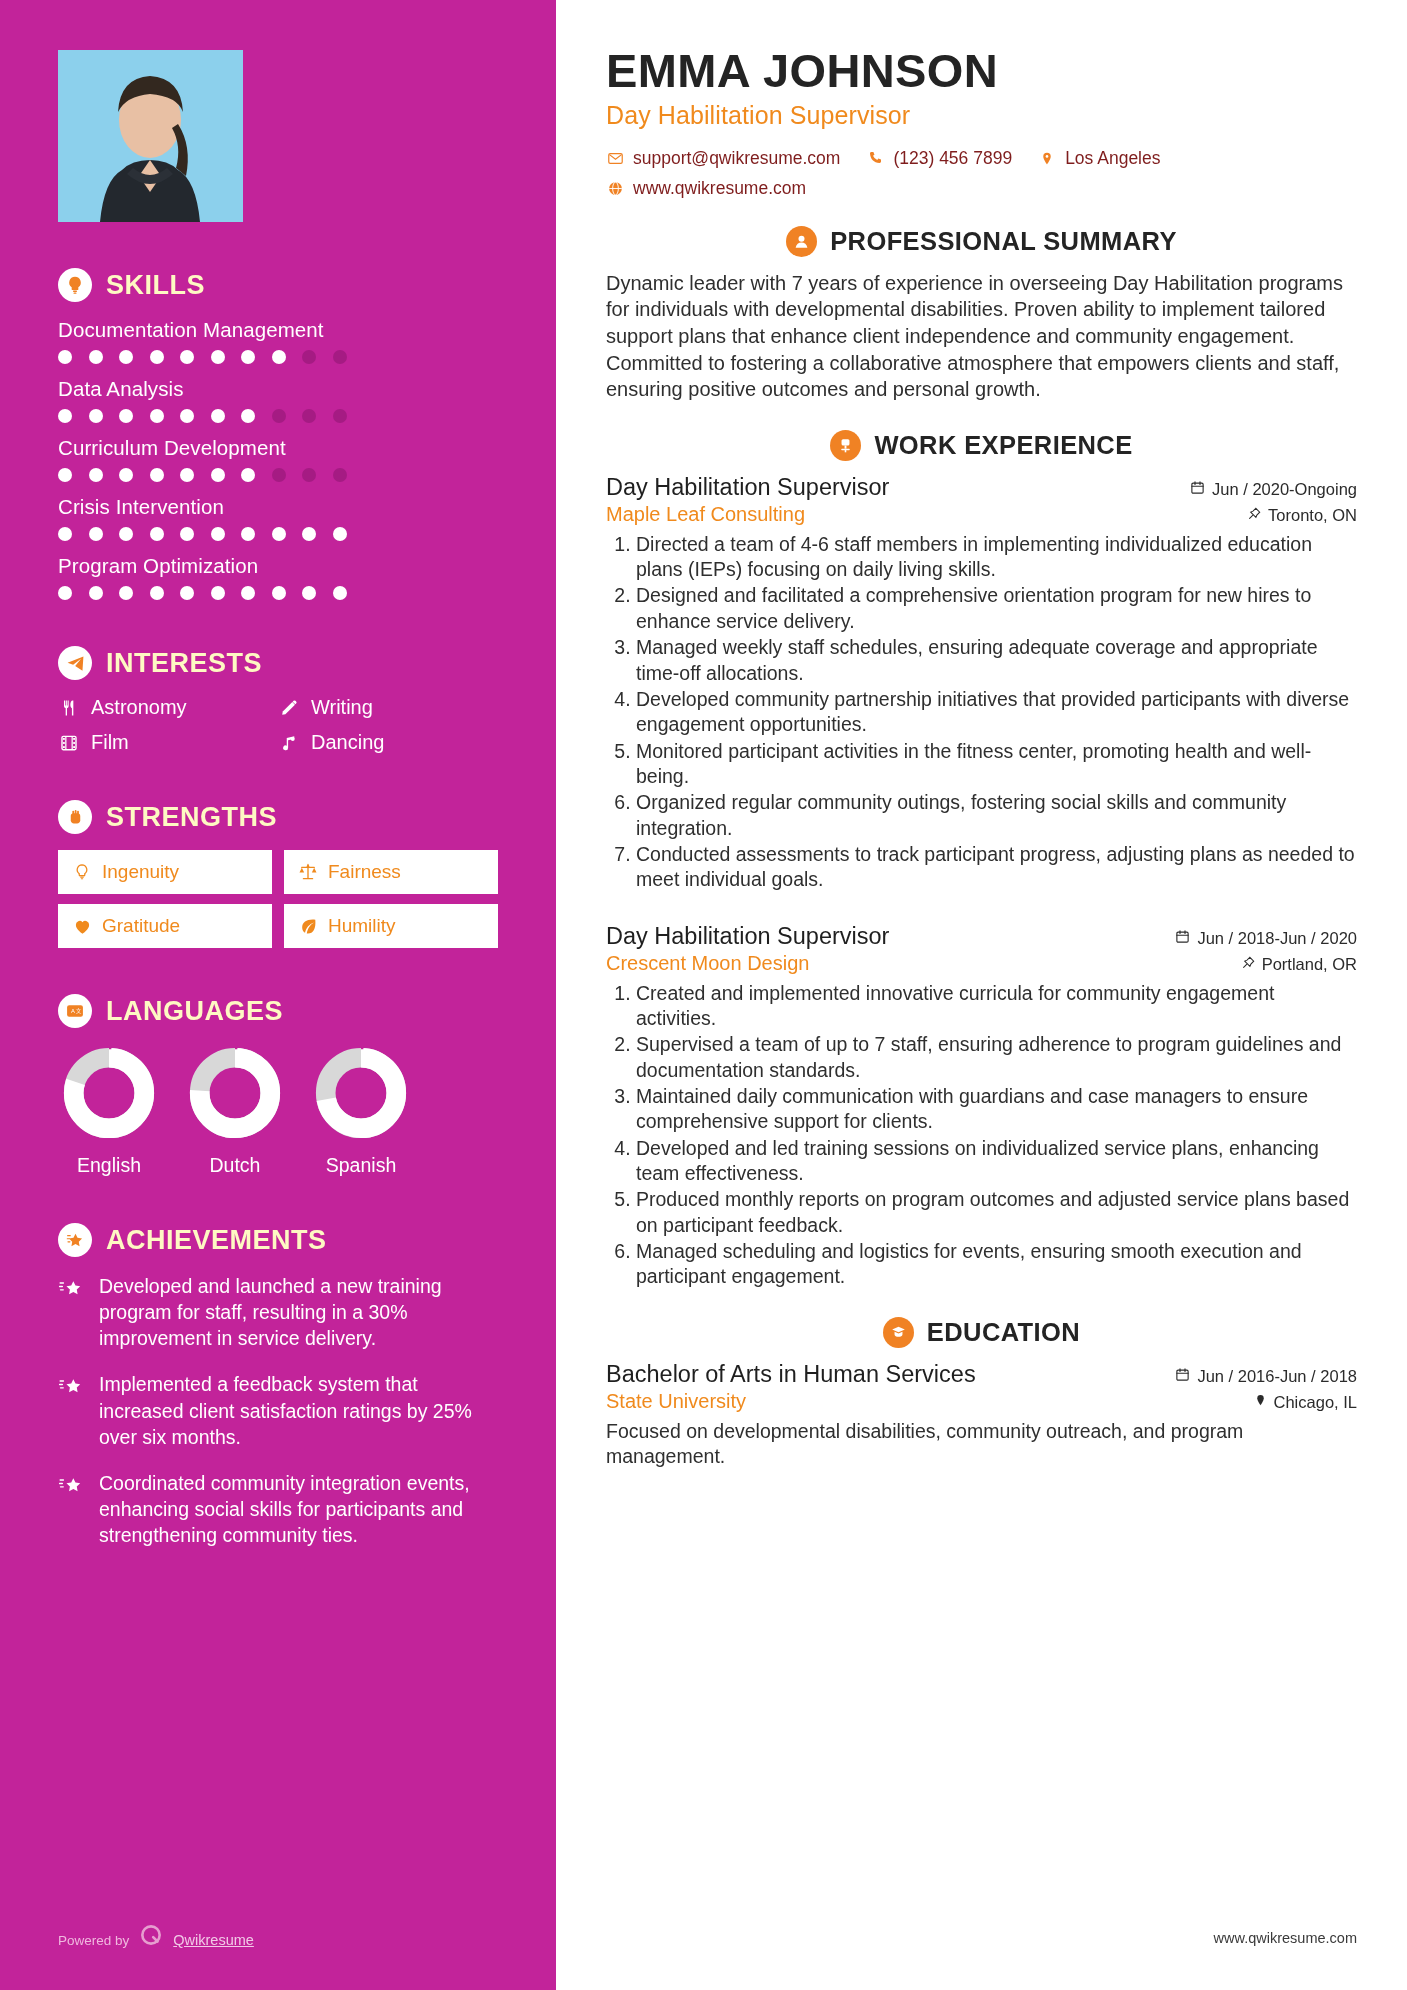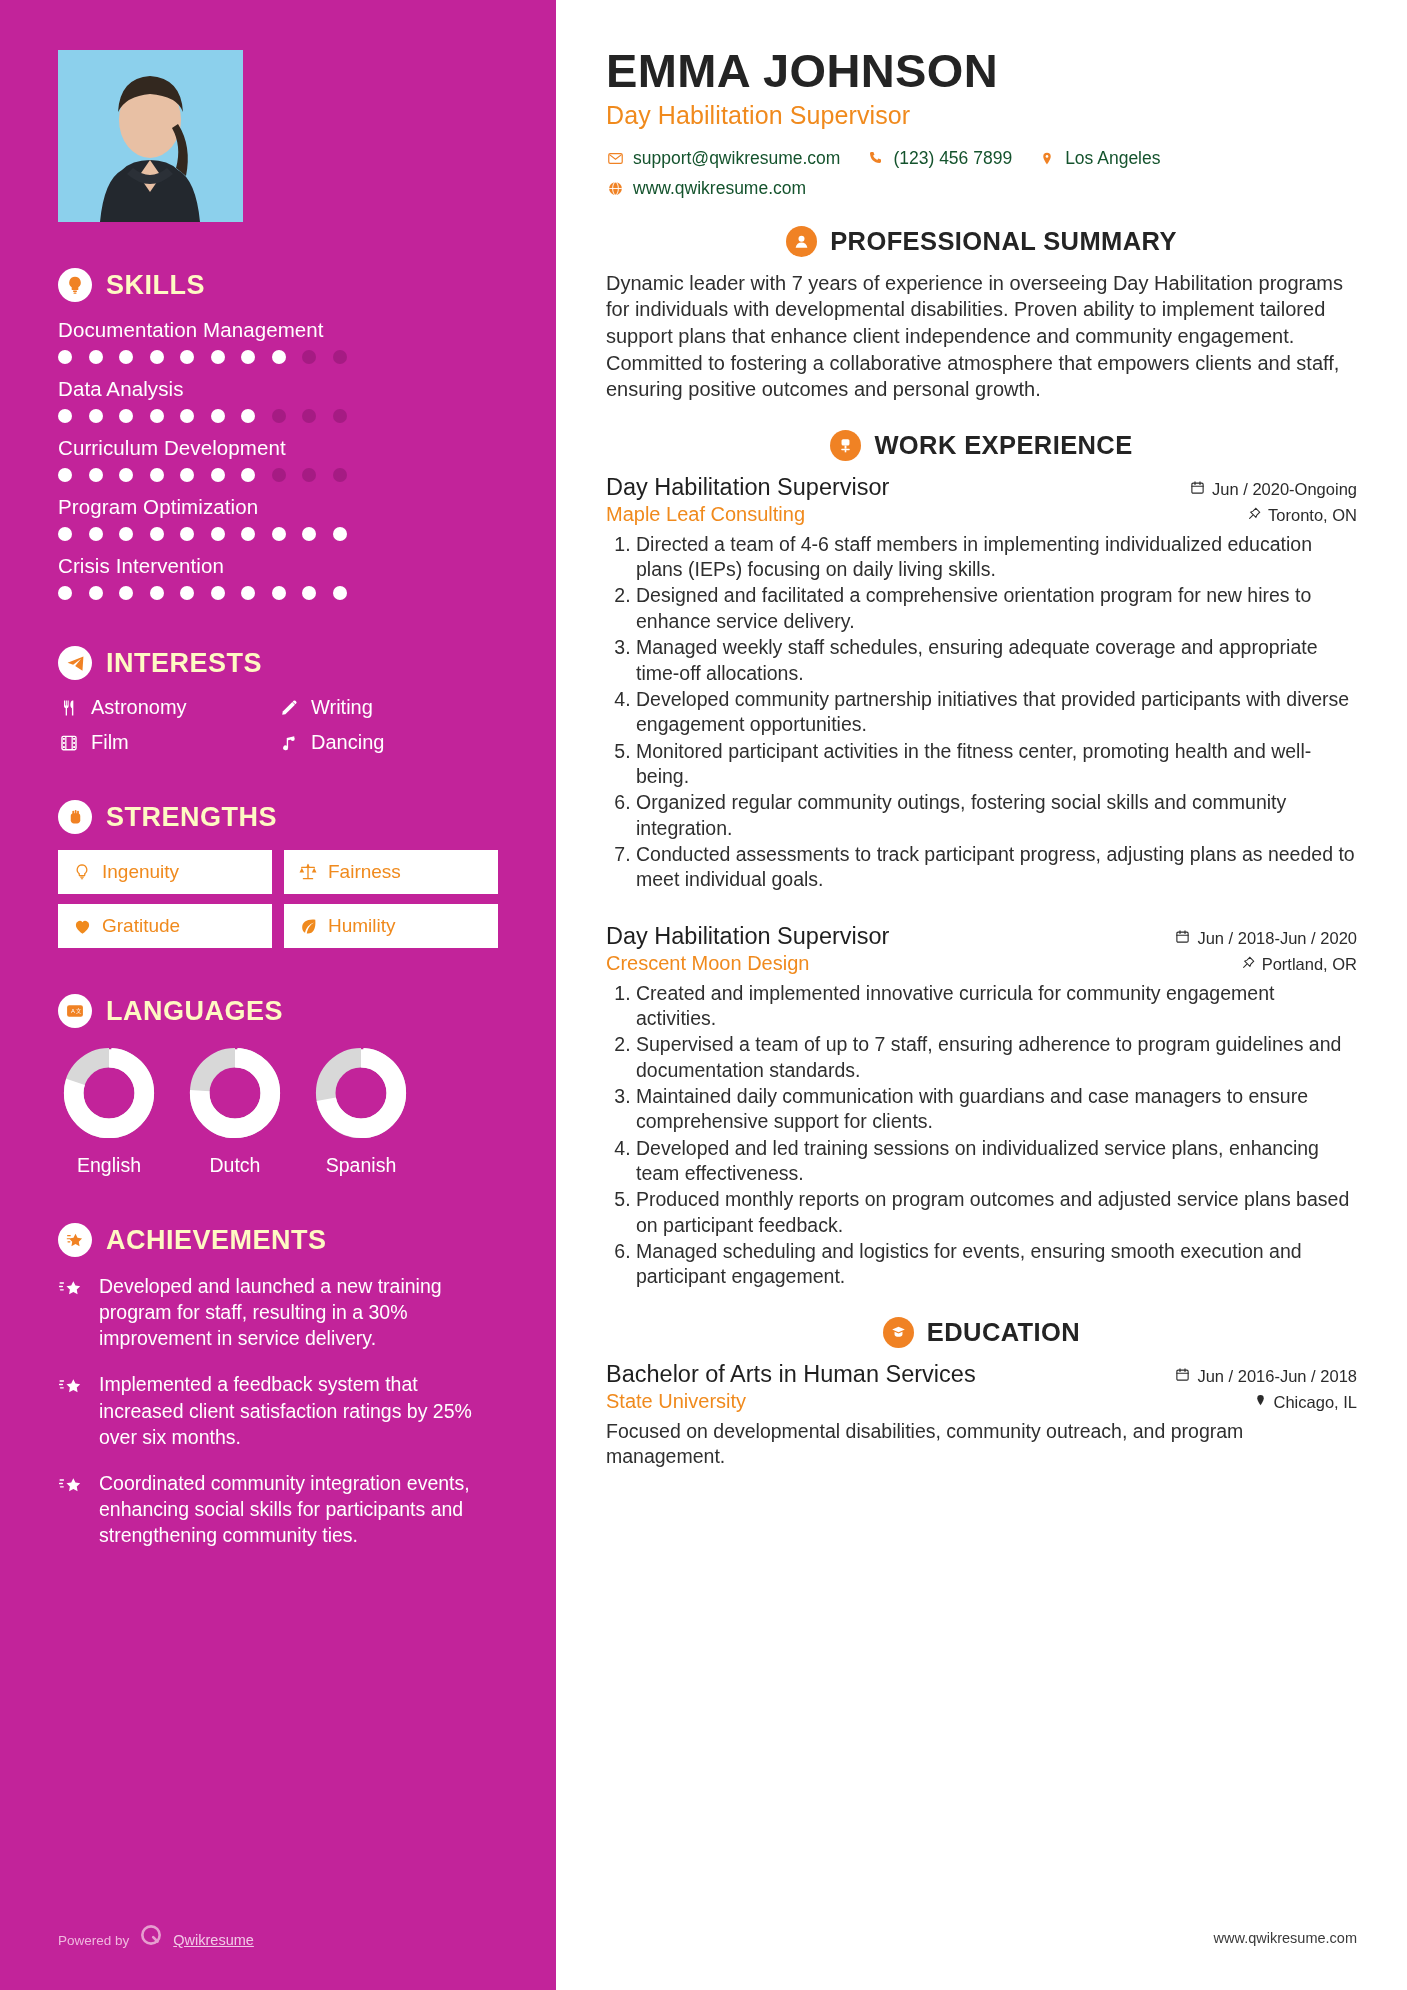--- a/index.html
+++ b/index.html
@@ -147,21 +147,21 @@
     font-size: 25px;
     color: #f08a1d;
     margin-top: 5px;
     letter-spacing: 0.1px;
   }
 
   .contact-rows { margin-top: 18px; }
   .contact-line { display: flex; align-items: center; gap: 8px; margin-bottom: 9px; flex-wrap: wrap; }
   .contact-item { display: flex; align-items: center; gap: 9px; margin-right: 18px; }
   .contact-item .ic { width: 18px; height: 18px; flex:0 0 18px; display:flex; align-items:center; justify-content:center;}
-  .contact-item .tx { font-size: 17.5px; color: #14532d; }
+  .contact-item .tx { font-size: 17.5px; color: #7f1d1d; }
 
   .main-section { margin-top: 27px; }
   .main-head {
     display: flex; align-items: center; gap: 13px; margin-bottom: 13px; justify-content: center;
   }
   .main-head .badge {
     width: 31px; height: 31px; border-radius: 50%;
     background: #f08224;
     display: flex; align-items: center; justify-content: center;
     flex: 0 0 31px;
@@ -275,36 +275,36 @@
                 <span class="dot"></span>
                 <span class="dot"></span>
                 <span class="dot"></span>
                 <span class="dot"></span>
                 <span class="dot off"></span>
                 <span class="dot off"></span>
                 <span class="dot off"></span>
               </div>
             </div>
             <div class="skill-row">
+              <div class="skill-name">Crisis Intervention</div>
+              <div class="dots">
+                <span class="dot"></span>
+                <span class="dot"></span>
+                <span class="dot"></span>
+                <span class="dot"></span>
+                <span class="dot"></span>
+                <span class="dot"></span>
+                <span class="dot"></span>
+                <span class="dot"></span>
+                <span class="dot"></span>
+                <span class="dot"></span>
+              </div>
+            </div>
+            <div class="skill-row">
               <div class="skill-name">Program Optimization</div>
-              <div class="dots">
-                <span class="dot"></span>
-                <span class="dot"></span>
-                <span class="dot"></span>
-                <span class="dot"></span>
-                <span class="dot"></span>
-                <span class="dot"></span>
-                <span class="dot"></span>
-                <span class="dot"></span>
-                <span class="dot"></span>
-                <span class="dot"></span>
-              </div>
-            </div>
-            <div class="skill-row">
-              <div class="skill-name">Crisis Intervention</div>
               <div class="dots">
                 <span class="dot"></span>
                 <span class="dot"></span>
                 <span class="dot"></span>
                 <span class="dot"></span>
                 <span class="dot"></span>
                 <span class="dot"></span>
                 <span class="dot"></span>
                 <span class="dot"></span>
                 <span class="dot"></span>

